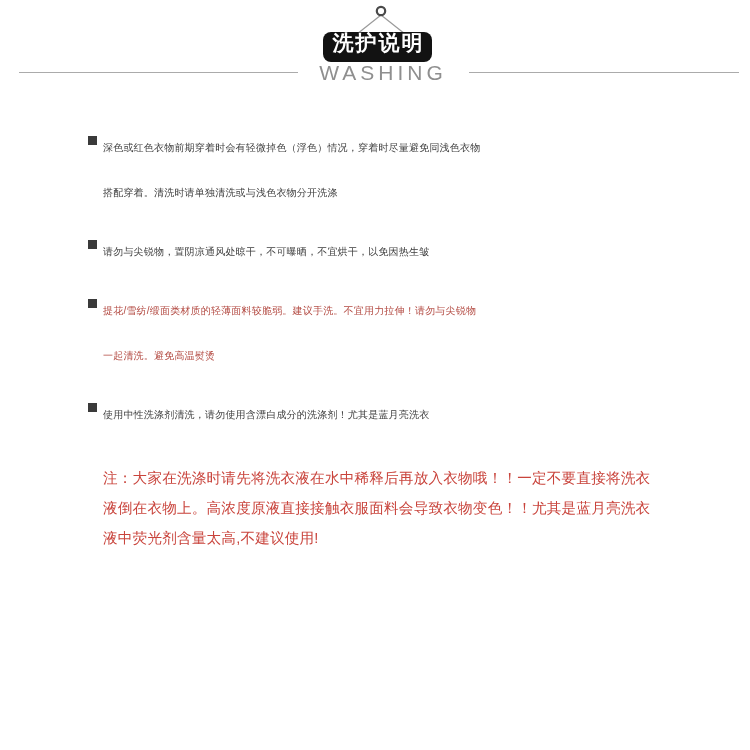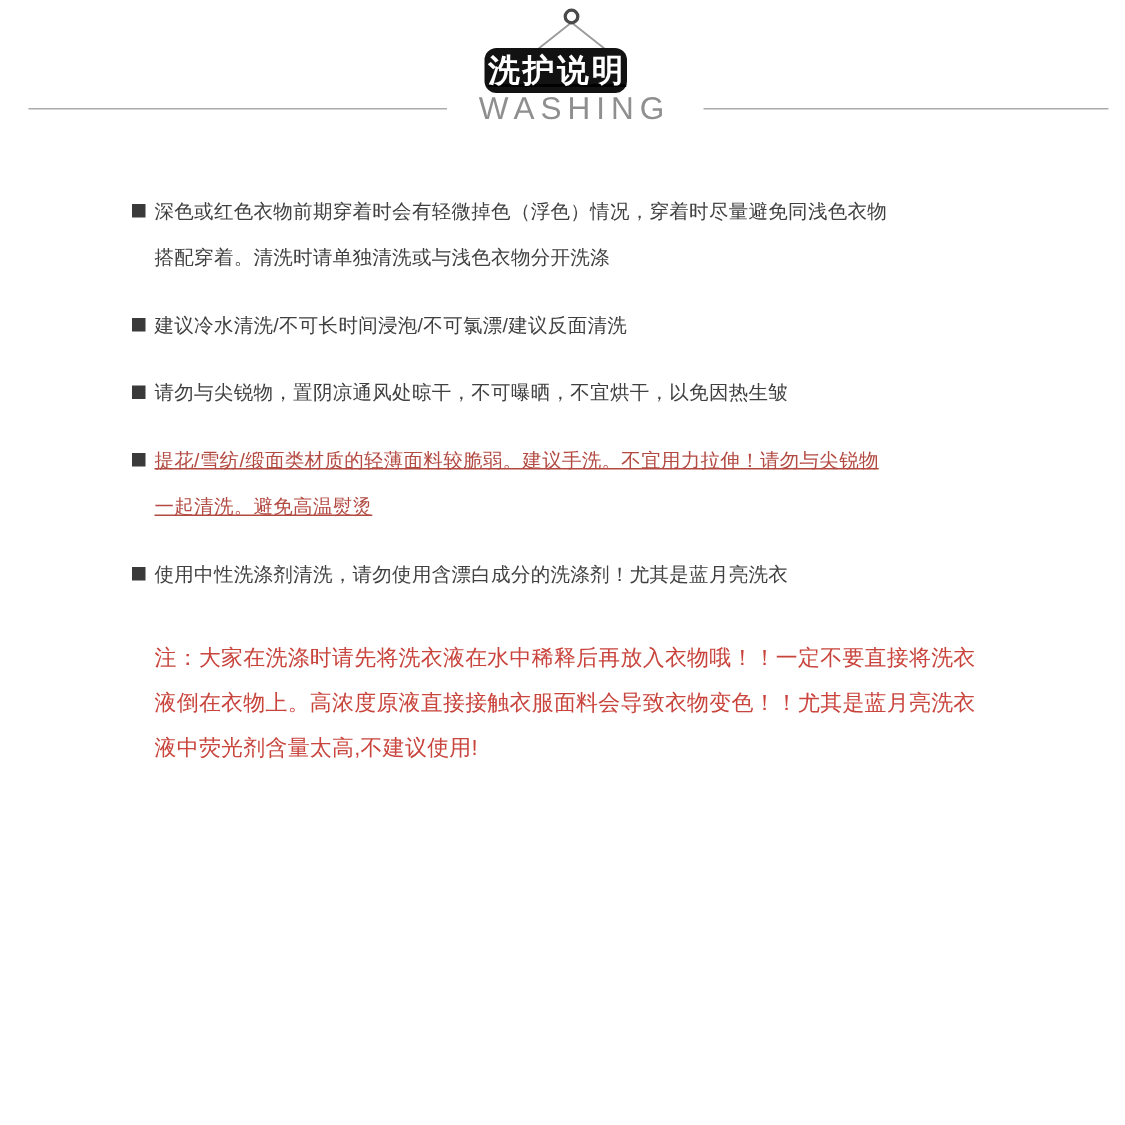--- a/index.html
+++ b/index.html
@@ -6,23 +6,23 @@
   body {
     width: 750px; height: 750px;
     font-family: "Liberation Sans", "DejaVu Sans", sans-serif;
     position: relative; overflow: hidden;
   }
   .stage { position: absolute; left: 0; top: 0; width: 750px; height: 750px; }
 
   
   .pin-svg { position: absolute; left: 351px; top: 4px; width: 60px; height: 32px; }
   .tag {
-    position: absolute; left: 323px; top: 32px; width: 95px; height: 30px;
+    position: absolute; left: 323px; top: 32px; width: 109px; height: 30px;
     background: #121212; border-radius: 8px;
-    display: flex; align-items: center; justify-content: center; text-decoration: underline;
+    display: flex; justify-content: center;
   }
   .tag-label {
     color: #ffffff; font-size: 21px; font-weight: bold;
     letter-spacing: 2px; padding-left: 2px; line-height: 1;
   }
   .subtitle {
     position: absolute; left: 0; top: 61px; width: 766px;
     text-align: center; color: #8f8f8f; font-size: 21px;
     letter-spacing: 4px; line-height: 1.1;
   }
@@ -33,24 +33,24 @@
   
   .content {
     position: absolute; left: 88px; top: 125px; width: 580px;
   }
   .item { display: flex; align-items: flex-start; margin: 0 0 14px 0; }
   .bullet {
     flex: 0 0 auto; width: 9px; height: 9px; background: #3a3a3a;
     margin: 11px 6px 0 0;
   }
   .item-text {
-    color: #404040; font-size: 13px; line-height: 31px;
+    color: #404040; font-size: 10px; line-height: 45px;
     white-space: pre-line; letter-spacing: 0.2px;
   }
-  .item.red .item-text { color: #b34a42; text-decoration: underline; }
+  .item.red .item-text { color: #b34a42; }
   .note {
     margin: 26px 0 12px 15px;
     color: #c9443c; font-size: 14.6px; line-height: 30px;
     white-space: pre-line; letter-spacing: 0.2px;
   }
 </style>
 </head>
 <body>
 
 <div class="stage">
@@ -71,24 +71,20 @@
   <div class="divider divider-right"></div>
 
   <div class="content">
 
     <div class="item">
       <span class="bullet"></span>
       <span class="item-text">深色或红色衣物前期穿着时会有轻微掉色（浮色）情况，穿着时尽量避免同浅色衣物
 搭配穿着。清洗时请单独清洗或与浅色衣物分开洗涤</span>
     </div>
 
-    <div class="item">
-      <span class="bullet"></span>
-      <span class="item-text">建议冷水清洗/不可长时间浸泡/不可氯漂/建议反面清洗</span>
-    </div>
 
     <div class="item">
       <span class="bullet"></span>
       <span class="item-text">请勿与尖锐物，置阴凉通风处晾干，不可曝晒，不宜烘干，以免因热生皱</span>
     </div>
 
     <div class="item red">
       <span class="bullet"></span>
       <span class="item-text">提花/雪纺/缎面类材质的轻薄面料较脆弱。建议手洗。不宜用力拉伸！请勿与尖锐物
 一起清洗。避免高温熨烫</span>

